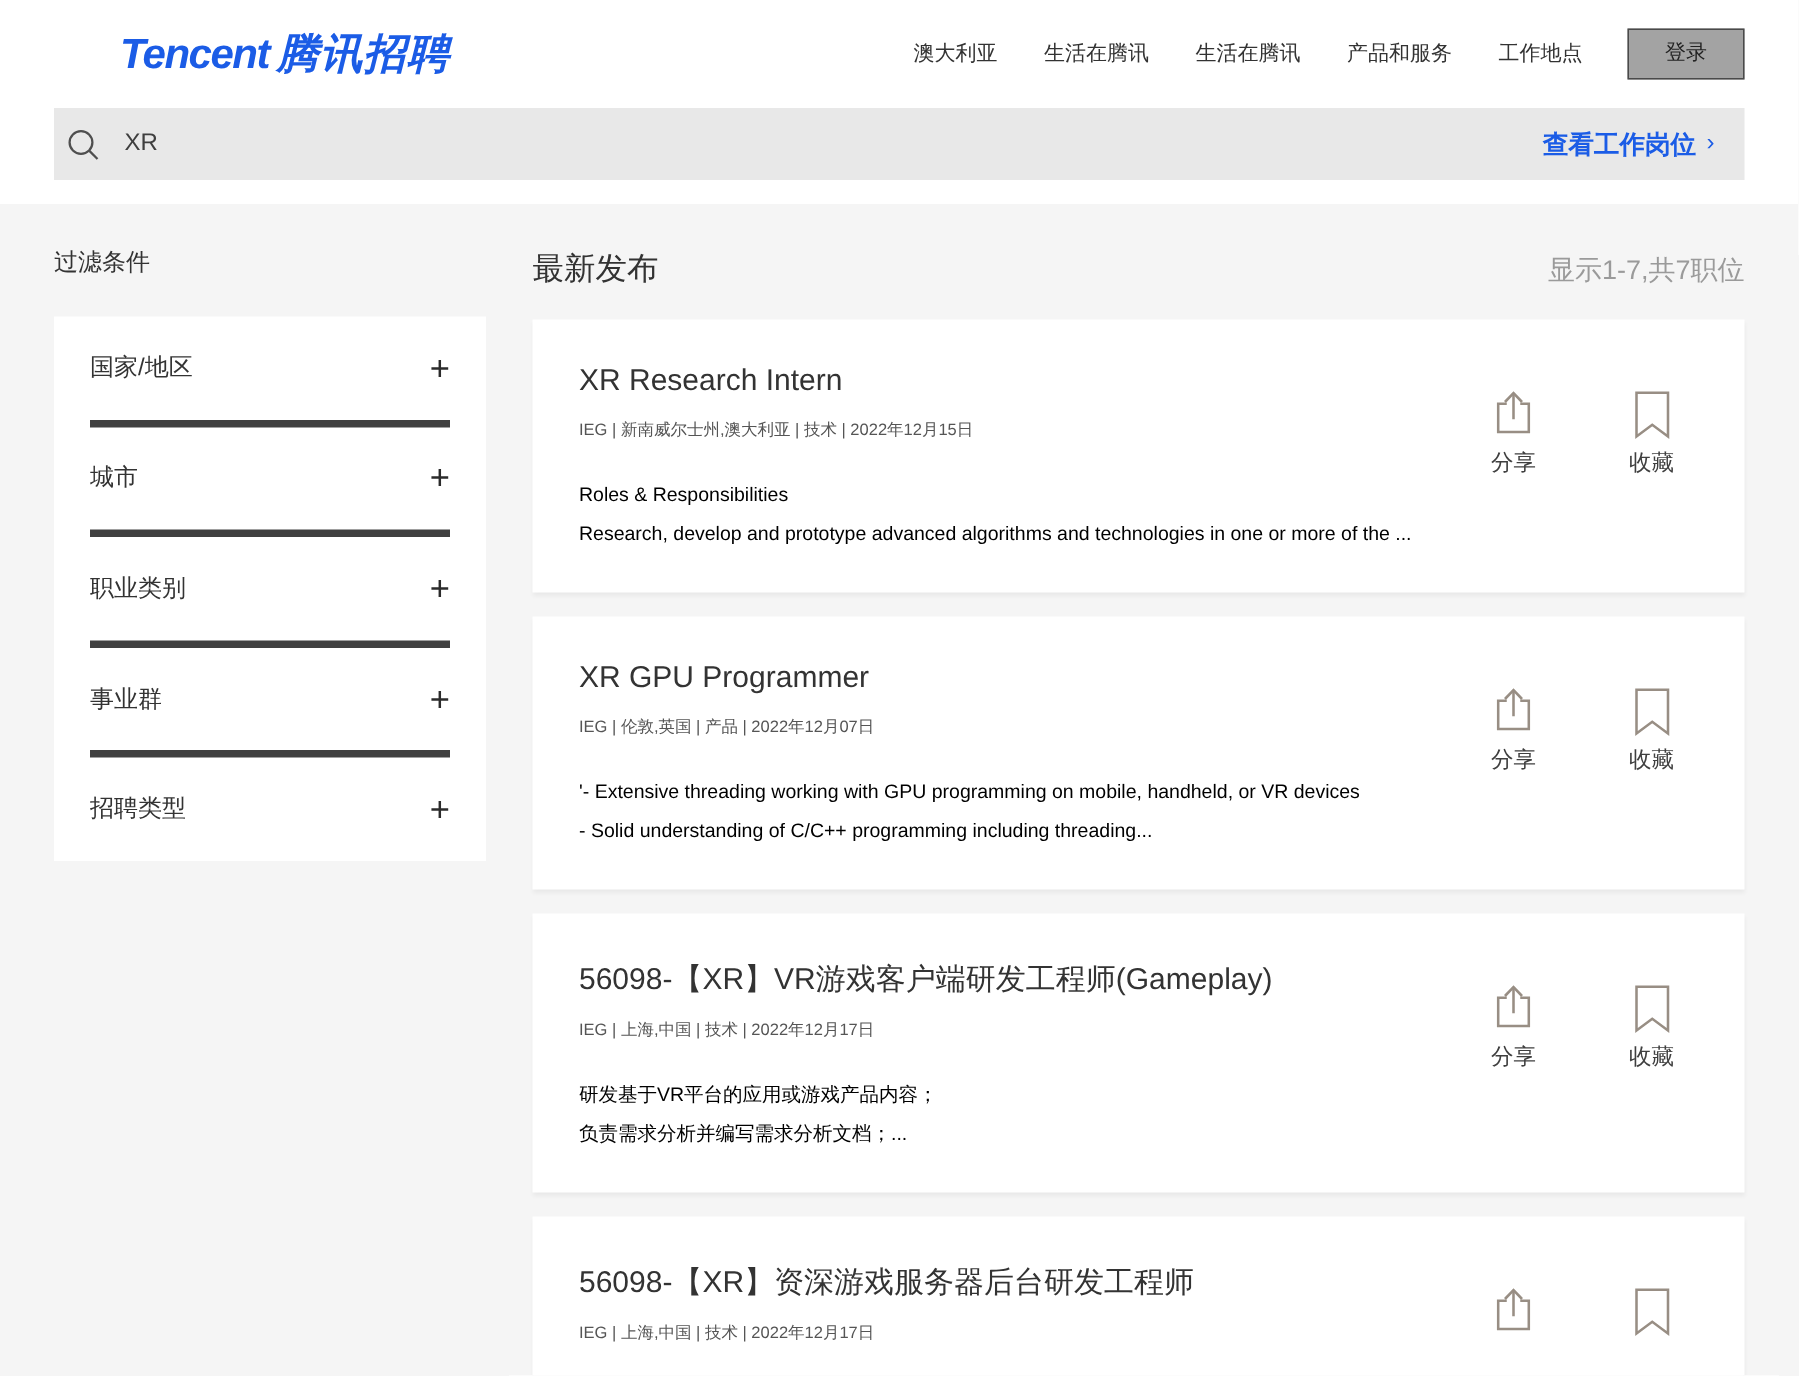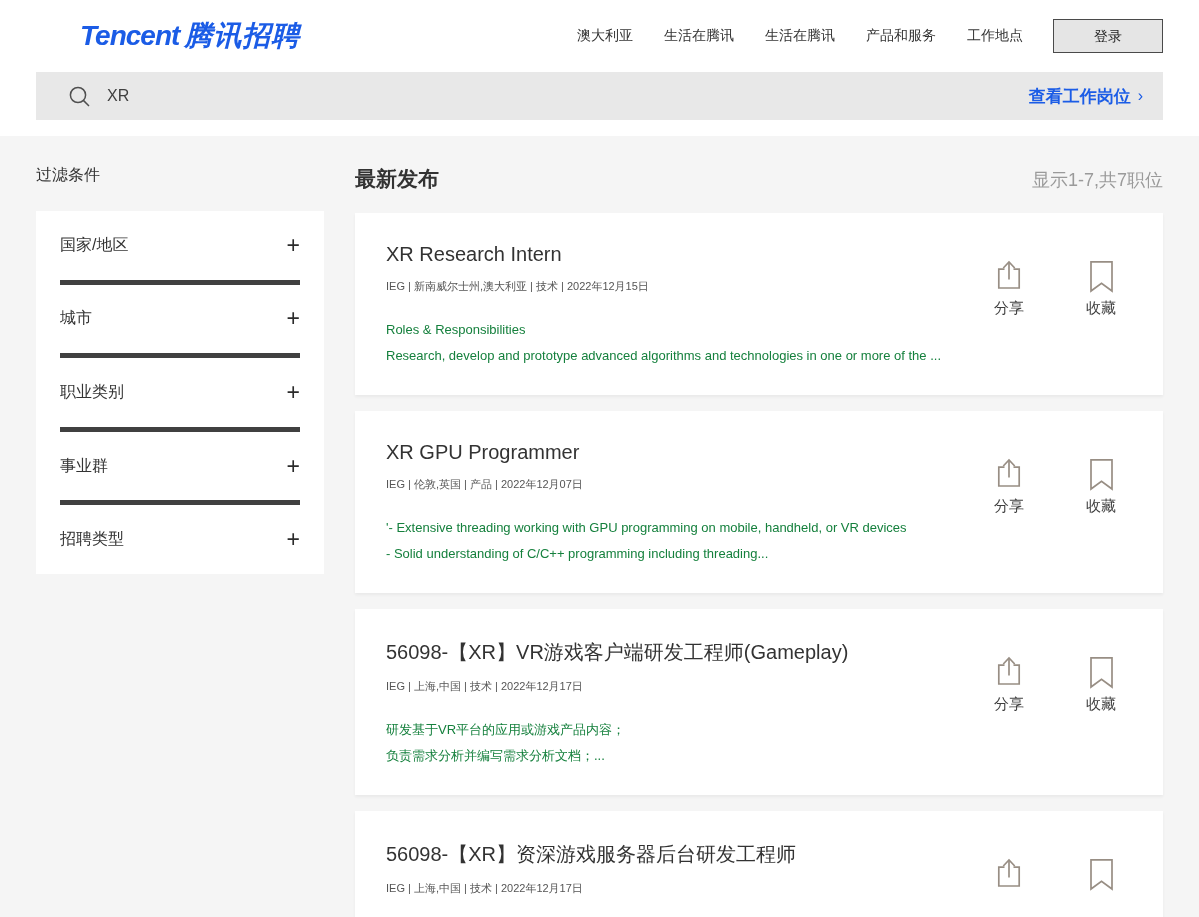--- a/index.html
+++ b/index.html
@@ -18,27 +18,27 @@
     letter-spacing: -1px;
     margin-left: 44px;
   }
   .logo-cjk {
     color: var(--accent); font-size: 28px; font-weight: 700; font-style: italic;
     margin-left: 5px; letter-spacing: 1px;
   }
   .nav { display: flex; align-items: center; }
   .nav-link { font-size: 14px; color: #333; margin-left: 31px; cursor: pointer; white-space: nowrap; }
   .login-btn {
-    margin-left: 30px; border: 1px solid #4a4a4a; background: #e5e5e5; color: #222;
-    font-size: 14px; font-family: Liberation Sans, sans-serif; padding: 9px 40px; cursor: pointer; line-height: 1;
+    margin-left: 30px; border: 1px solid #4a4a4a; background: #a3a3a3; color: #222;
+    font-size: 14px; font-family: Liberation Serif, serif; padding: 9px 24px; cursor: pointer; line-height: 1;
   }
   
   .searchbar {
     height: 48px; background: #e8e8e8; display: flex; align-items: center;
-    padding: 0 20px 0 32px;
+    padding: 0 20px 0 8px;
   }
   .search-icon { display: inline-flex; margin-right: 14px; }
   .search-input {
     flex: 1; background: transparent; border: none; outline: none;
     font-size: 16px; color: #3f3f3f; font-family: inherit;
   }
   .view-jobs {
     color: var(--accent); font-size: 17px; font-weight: 700; cursor: pointer;
     text-decoration: none; display: inline-flex; align-items: center; white-space: nowrap;
   }
@@ -51,30 +51,30 @@
   .filter-row {
     height: 68.6px; display: flex; align-items: center; justify-content: space-between;
     border-bottom: 5px solid #404040; cursor: pointer;
   }
   .filter-row:last-child { border-bottom: none; }
   .filter-label { font-size: 16px; color: #333; }
   .plus-icon { font-size: 23px; font-weight: 300; color: #2b2b2b; line-height: 1; }
   
   .main { flex: 1; margin-left: 31px; min-width: 0; }
   .results-head { display: flex; justify-content: space-between; align-items: baseline; margin-top: 29px; }
-  .results-title { font-size: 21px; font-weight: 700; color: #333; margin: 0; }
+  .results-title { font-size: 21px; font-weight: 400; color: #333; margin: 0; }
   .results-count { font-size: 18px; color: #9a9a9a; }
   .job-card {
     position: relative; background: #fff; margin-top: 16px;
     padding: 30px 200px 26px 31px; box-shadow: 0 2px 3px rgba(0,0,0,0.05);
   }
   .job-card:first-of-type { margin-top: 20px; }
   .job-title { font-size: 20px; font-weight: 400; color: #333; margin: 0 0 13px 0; cursor: pointer; }
   .job-meta { font-size: 11px; color: #555; margin: 0; }
-  .job-desc { margin-top: 23px; font-size: 13px; color: #15803d; line-height: 26px; }
+  .job-desc { margin-top: 23px; font-size: 13px; color: #000000; line-height: 26px; }
   .job-desc p { margin: 0; }
   .job-actions { position: absolute; top: 47px; right: 44px; display: flex; gap: 56px; }
   .action { width: 36px; display: flex; flex-direction: column; align-items: center; cursor: pointer; }
   .action svg { display: block; }
   .action-label { margin-top: 6px; font-size: 15px; color: #3f3f3f; white-space: nowrap; }
   :root { --accent: #1b5ce6; --icon: #988e84; }
 </style>
 </head>
 <body>
 

